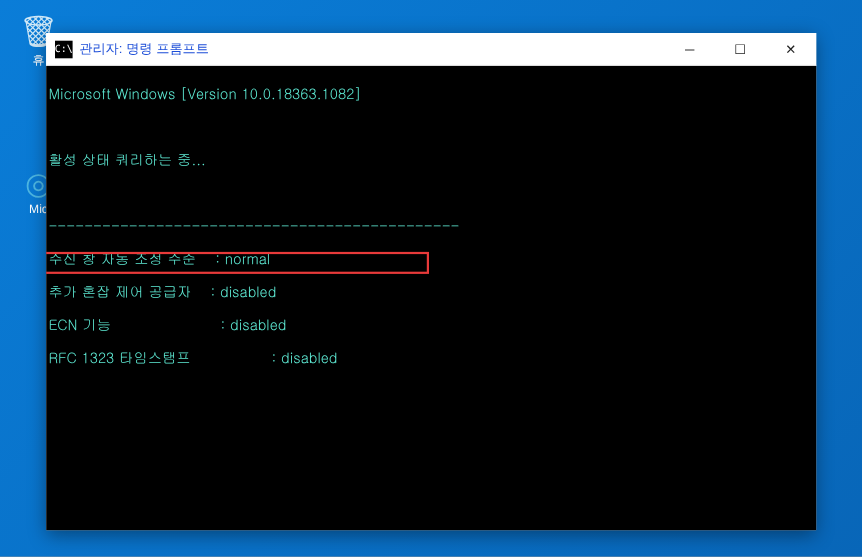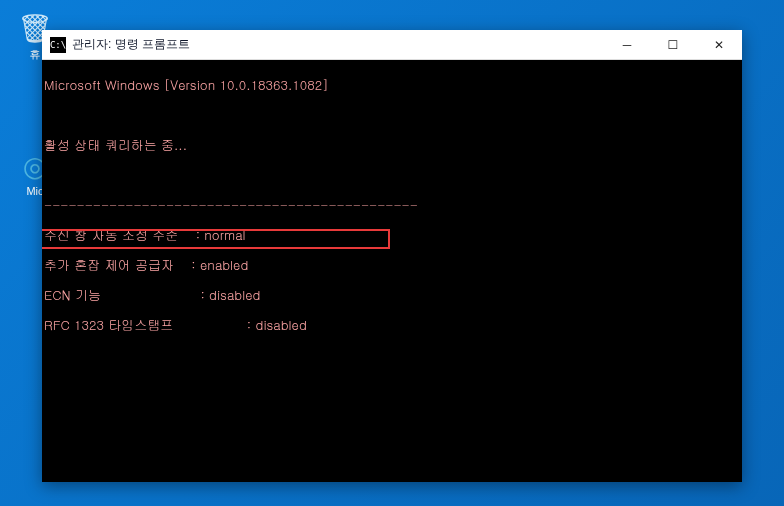--- a/index.html
+++ b/index.html
@@ -54,21 +54,21 @@
     color: #fff;
     font-size: 9px;
     display: flex;
     align-items: center;
     justify-content: center;
     margin-right: 6px;
     font-family: Consolas, monospace;
   }
   .titlebar-text {
     font-size: 12px;
-    color: #0f172a;
+    color: #1d4ed8;
     flex: 1;
   }
   .win-controls {
     display: flex;
     height: 100%;
   }
   .win-btn {
     width: 46px;
     height: 100%;
     display: flex;
@@ -76,21 +76,21 @@
     justify-content: center;
     font-size: 12px;
     color: #222;
     cursor: default;
     font-family: "Segoe UI Symbol", sans-serif;
   }
 
   .terminal {
     flex: 1;
     background: #000;
-    color: #fca5a5;
+    color: #5eead4;
     font-family: "Consolas", "Gulim", monospace;
     font-size: 13px;
     line-height: 15px;
     padding: 2px 0 2px 2px;
     overflow: hidden;
     position: relative;
     white-space: pre;
   }
   .line { min-height: 15px; }
   .highlight-box {
@@ -128,21 +128,21 @@
     </div>
   </div>
 
   <div class="terminal">
 <div class="line">Microsoft Windows [Version 10.0.18363.1082]</div>
 <div class="line"></div>
 <div class="line">활성 상태 쿼리하는 중...</div>
 <div class="line"></div>
 <div class="line dash-row">----------------------------------------------</div>
 <div class="line">수신 창 자동 조정 수준    : normal</div>
-<div class="line">추가 혼잡 제어 공급자    : enabled</div>
+<div class="line">추가 혼잡 제어 공급자    : disabled</div>
 <div class="line">ECN 기능                       : disabled</div>
 <div class="line">RFC 1323 타임스탬프                 : disabled</div>
 
 
 
 
 
 
 
 

